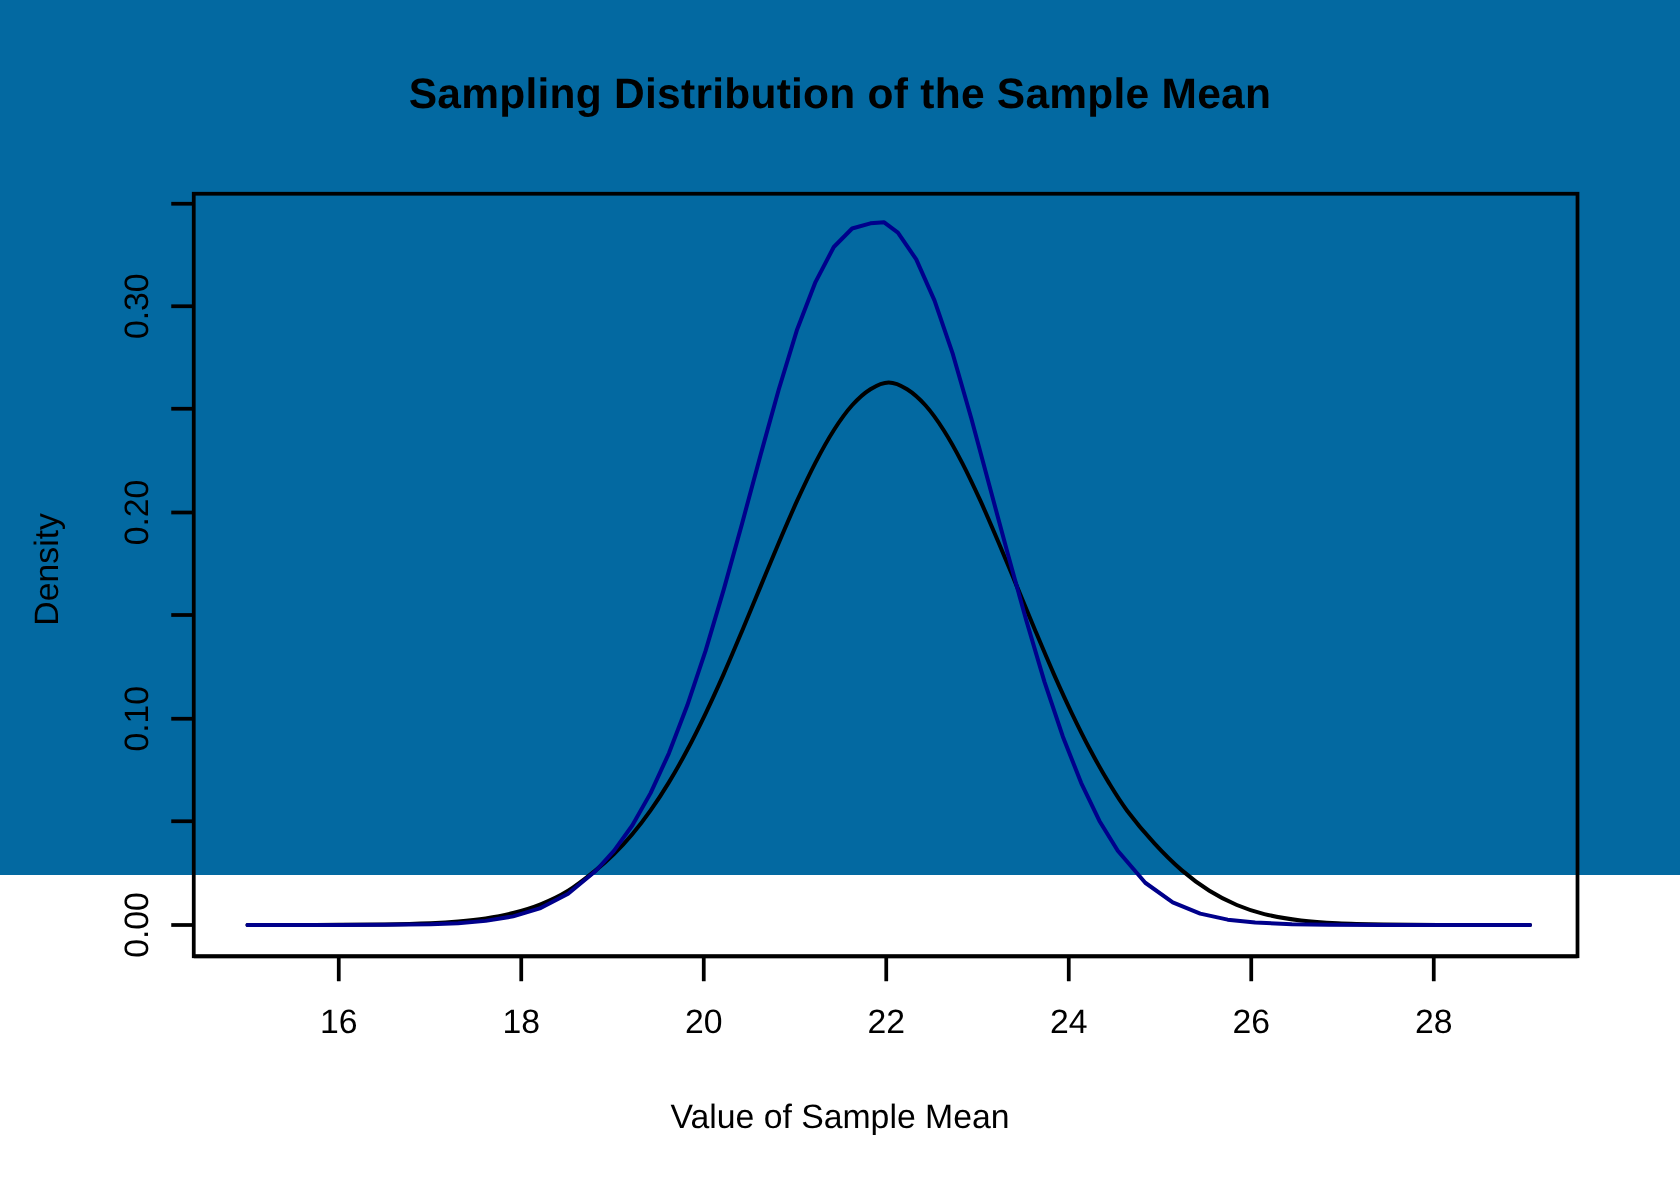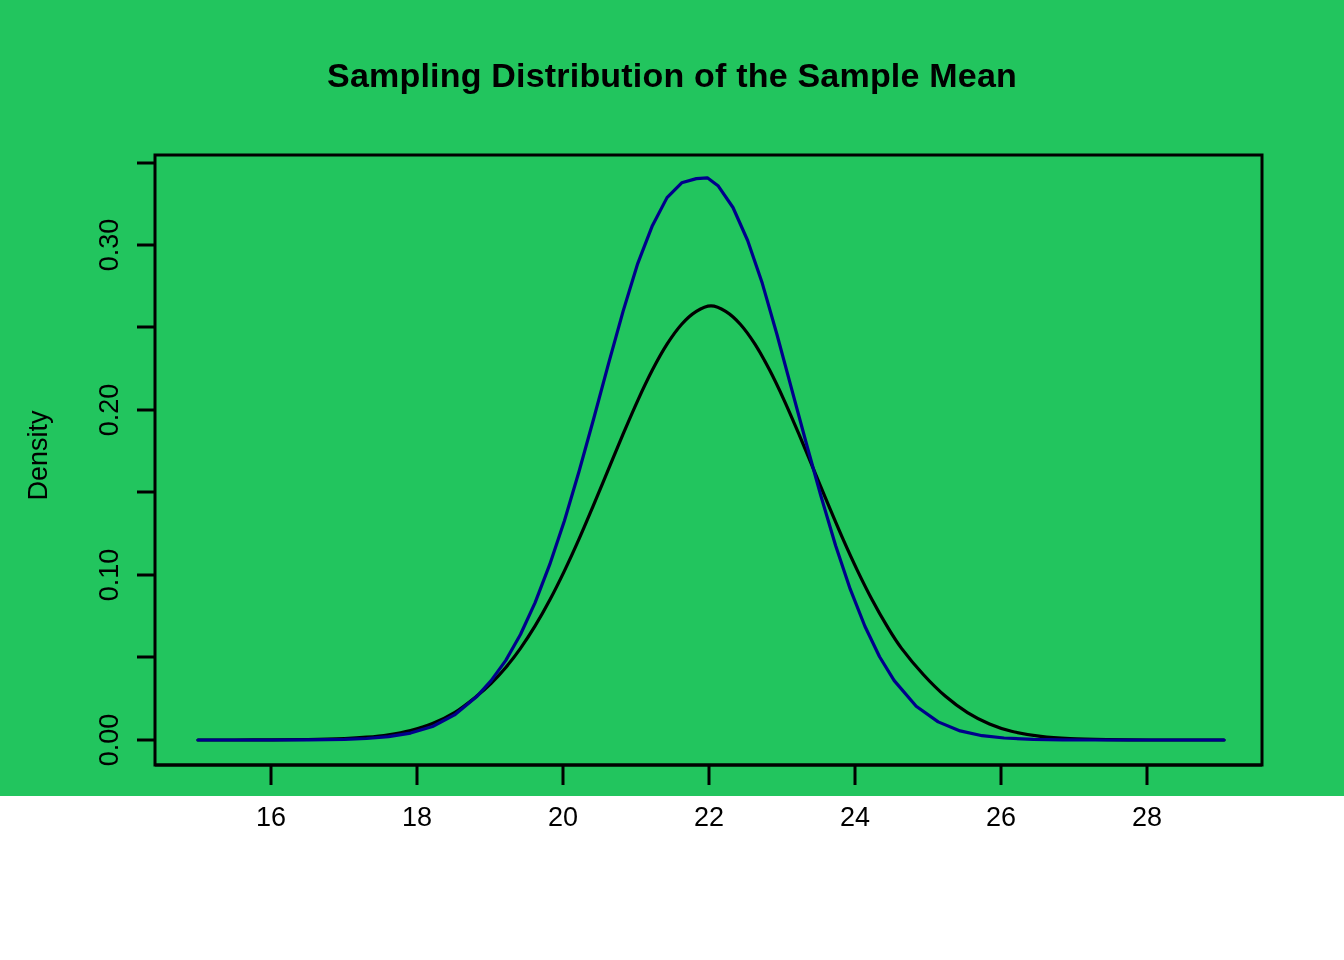--- a/index.html
+++ b/index.html
@@ -1,18 +1,18 @@
 <!DOCTYPE html>
 <html><head>
 <meta charset="utf-8">
 <style>
   html,body{margin:0;padding:0;background:#ffffff;}
   body{width:1344px;height:960px;overflow:hidden;
        font-family:"Liberation Sans", sans-serif;color:#000;}
-  #figure{position:relative;width:1344px;height:796px;background:#22c55e;}
+  #figure{position:relative;width:1344px;height:700px;background:#0369a1;}
   #title{
     position:absolute;left:0;top:56px;width:1344px;text-align:center;
     font-size:34px;font-weight:bold;letter-spacing:0.2px;
   }
   #xlab{
     position:absolute;left:0;top:878px;width:1344px;text-align:center;
     font-size:27px;
   }
   #ylab{
     position:absolute;left:-62px;top:440px;width:200px;text-align:center;
@@ -74,14 +74,15 @@
         <text class="ticklabel" x="1001" y="826" text-anchor="middle">26</text>
         <text class="ticklabel" x="1147" y="826" text-anchor="middle">28</text>
       </g>
     </g>
 
     <path id="curve-normal" class="curve-normal" d="M 198.00 740.00 C 204.11 740.00, 222.43 740.03, 234.64 740.00 C 246.86 739.97, 259.07 739.92, 271.29 739.84 C 283.50 739.75, 295.71 739.73, 307.93 739.51 C 320.14 739.29, 334.80 738.90, 344.57 738.52 C 354.34 738.13, 359.23 737.83, 366.56 737.20 C 373.89 736.57, 381.21 735.85, 388.54 734.72 C 395.87 733.60, 403.20 732.31, 410.53 730.44 C 417.86 728.57, 425.19 726.48, 432.51 723.51 C 439.84 720.55, 447.17 717.17, 454.50 712.63 C 461.83 708.10, 470.38 701.20, 476.49 696.31 C 482.59 691.42, 486.26 688.10, 491.14 683.29 C 496.03 678.48, 500.91 673.29, 505.80 667.46 C 510.69 661.64, 515.57 655.26, 520.46 648.34 C 525.34 641.42, 530.23 633.97, 535.11 625.92 C 540.00 617.87, 544.89 609.21, 549.77 600.04 C 554.66 590.86, 559.54 581.05, 564.43 570.86 C 569.31 560.66, 574.20 549.92, 579.09 538.87 C 583.97 527.83, 588.86 516.18, 593.74 504.58 C 598.63 492.99, 603.51 481.04, 608.40 469.30 C 613.29 457.57, 618.17 445.65, 623.06 434.19 C 627.94 422.73, 632.83 411.25, 637.71 400.56 C 642.60 389.87, 647.49 379.46, 652.37 370.06 C 657.26 360.66, 662.14 351.82, 667.03 344.18 C 671.91 336.54, 676.80 329.70, 681.69 324.23 C 686.57 318.76, 691.46 314.42, 696.34 311.37 C 701.23 308.32, 706.11 305.93, 711.00 305.93 C 715.89 305.93, 720.77 308.32, 725.66 311.37 C 730.54 314.42, 735.43 318.76, 740.31 324.23 C 745.20 329.70, 750.09 336.54, 754.97 344.18 C 759.86 351.82, 764.74 360.66, 769.63 370.06 C 774.51 379.46, 779.40 389.87, 784.29 400.56 C 789.17 411.25, 794.06 422.73, 798.94 434.19 C 803.83 445.65, 808.71 457.57, 813.60 469.30 C 818.49 481.04, 823.37 492.99, 828.26 504.58 C 833.14 516.18, 838.03 527.83, 842.91 538.87 C 847.80 549.92, 852.69 560.66, 857.57 570.86 C 862.46 581.05, 867.34 590.86, 872.23 600.04 C 877.11 609.21, 882.00 617.87, 886.89 625.92 C 891.77 633.97, 895.44 640.21, 901.54 648.34 C 907.65 656.47, 916.20 666.72, 923.53 674.72 C 930.86 682.71, 938.19 689.99, 945.51 696.31 C 952.84 702.63, 960.17 708.02, 967.50 712.63 C 974.83 717.25, 982.16 720.90, 989.49 724.01 C 996.81 727.11, 1002.92 729.20, 1011.47 731.26 C 1020.02 733.32, 1031.01 735.14, 1040.79 736.37 C 1050.56 737.61, 1059.11 738.13, 1070.10 738.68 C 1081.09 739.23, 1093.31 739.45, 1106.74 739.67 C 1120.18 739.89, 1137.28 739.95, 1150.71 740.00 C 1164.15 740.05, 1175.14 740.00, 1187.36 740.00 C 1199.57 740.00, 1217.89 740.00, 1224.00 740.00"></path>
     <path id="curve-density" class="curve-density" d="M 198.00 740.00 L 234.64 740.00 L 271.29 740.00 L 307.93 739.84 L 344.57 739.34 L 366.56 738.52 L 388.54 736.70 L 410.53 733.08 L 432.51 726.48 L 454.50 714.94 L 476.49 696.81 L 491.14 680.65 L 505.80 660.37 L 520.46 634.49 L 535.11 602.67 L 549.77 564.43 L 564.43 520.74 L 579.09 471.28 L 593.74 418.53 L 608.40 364.13 L 623.06 311.37 L 637.71 263.56 L 652.37 225.65 L 667.03 197.62 L 681.69 182.78 L 696.34 178.66 L 707.34 177.84 L 718.33 186.08 L 732.99 207.51 L 747.64 240.48 L 762.30 283.35 L 776.96 334.45 L 791.61 388.85 L 806.27 443.26 L 820.93 496.01 L 835.59 545.47 L 850.24 589.16 L 864.90 626.25 L 879.56 656.75 L 894.21 680.65 L 916.20 706.20 L 938.19 721.87 L 960.17 730.93 L 982.16 735.71 L 1004.14 738.02 L 1033.46 739.34 L 1062.77 739.84 L 1106.74 740.00 L 1150.71 740.00 L 1187.36 740.00 L 1224.00 740.00"></path>
   </svg>
 
   <div id="ylab">Density</div>
+  <div id="xlab">Value of Sample Mean</div>
 
 </div>
 
 </body></html>

